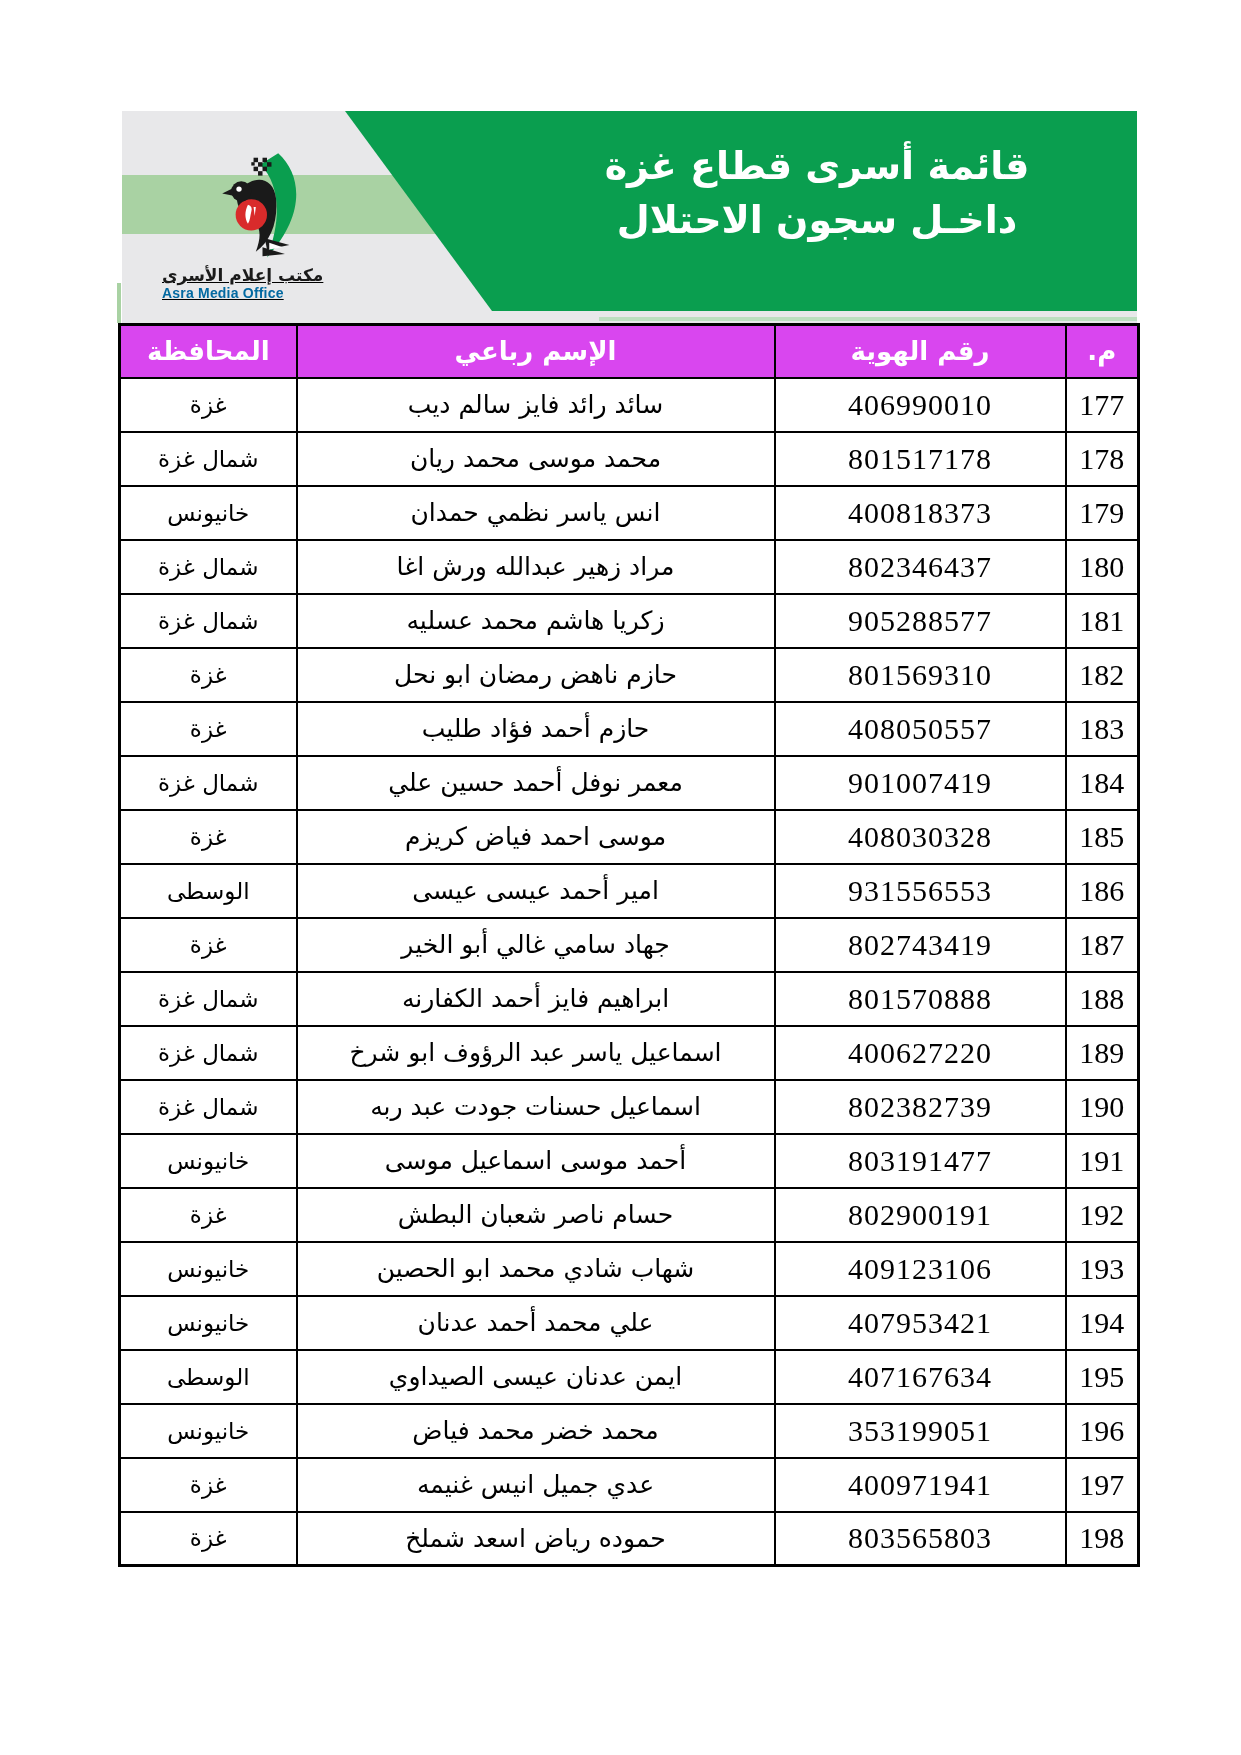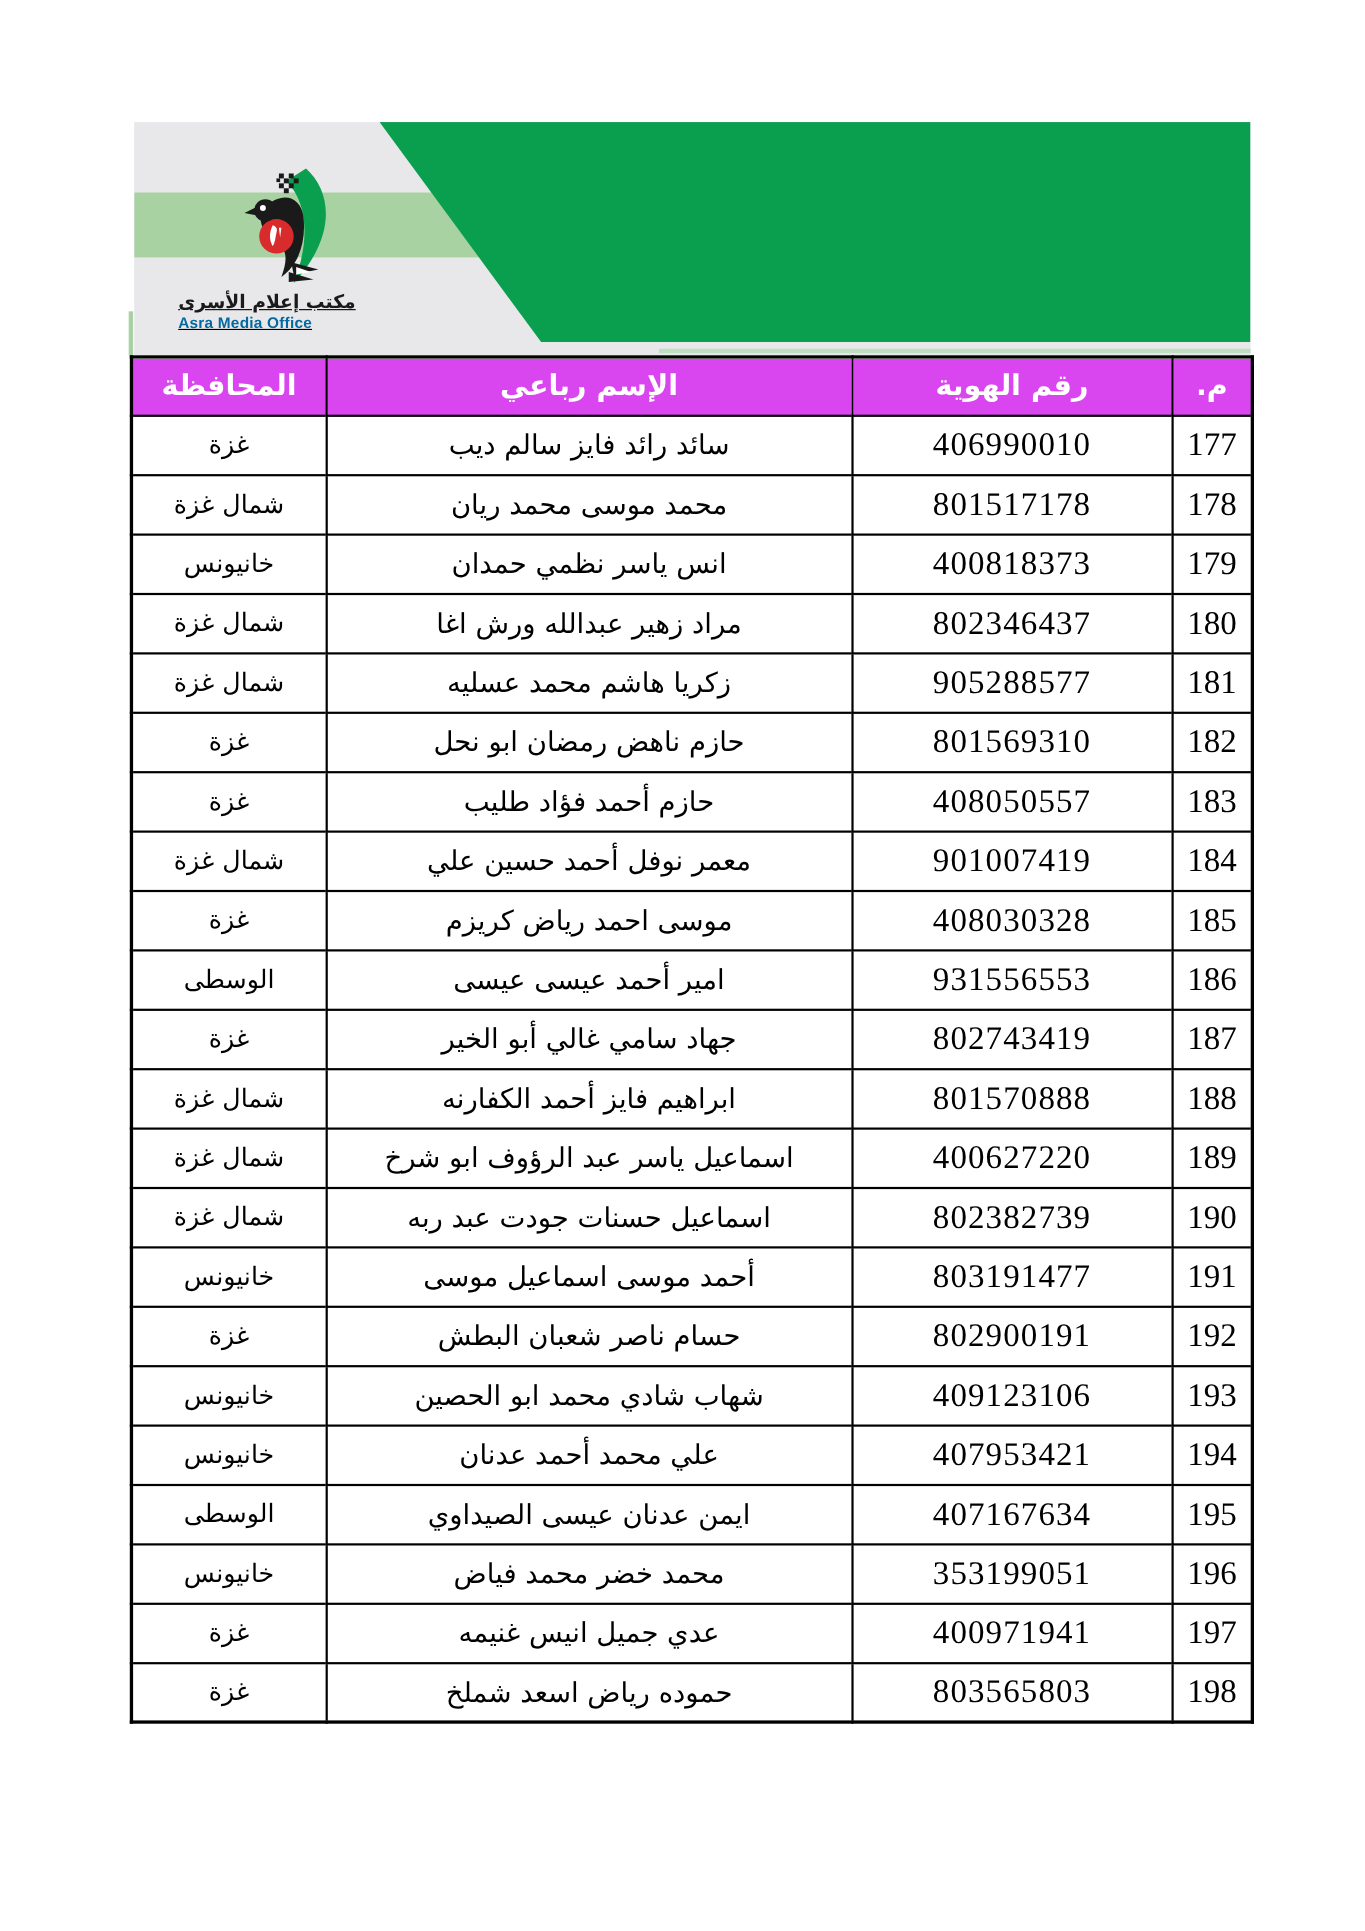--- a/index.html
+++ b/index.html
@@ -75,20 +75,22 @@
 </style>
 </head>
 <body>
 
 <div class="banner">
   <div class="light-band"></div>
   <div class="green-panel"></div>
   <div class="thin-line"></div>
 
   <div class="banner-title">
+    <div>قائمة أسرى قطاع غزة</div>
+    <div>داخـل سجون الاحتلال</div>
   </div>
 
   <div class="logo">
     <svg width="112" height="112" viewBox="0 0 100 100" aria-hidden="true">
 
       <path d="M60,2 C82,22 84,58 50,95 C63,62 62,30 44,12 Z" fill="#0a9e4f"></path>
 
       <g fill="#1a1a1a">
         <rect x="38" y="6" width="4" height="4"></rect>
           <rect x="46" y="6" width="4" height="4"></rect>
@@ -194,21 +196,21 @@
       <tr>
         <td class="c-index">184</td>
         <td class="c-id">901007419</td>
         <td class="c-name">معمر نوفل أحمد حسين علي</td>
         <td class="c-gov">شمال غزة</td>
       </tr>
 
       <tr>
         <td class="c-index">185</td>
         <td class="c-id">408030328</td>
-        <td class="c-name">موسى احمد رياض كريزم</td>
+        <td class="c-name">موسى احمد فياض كريزم</td>
         <td class="c-gov">غزة</td>
       </tr>
 
       <tr>
         <td class="c-index">186</td>
         <td class="c-id">931556553</td>
         <td class="c-name">امير أحمد عيسى عيسى</td>
         <td class="c-gov">الوسطى</td>
       </tr>
 

